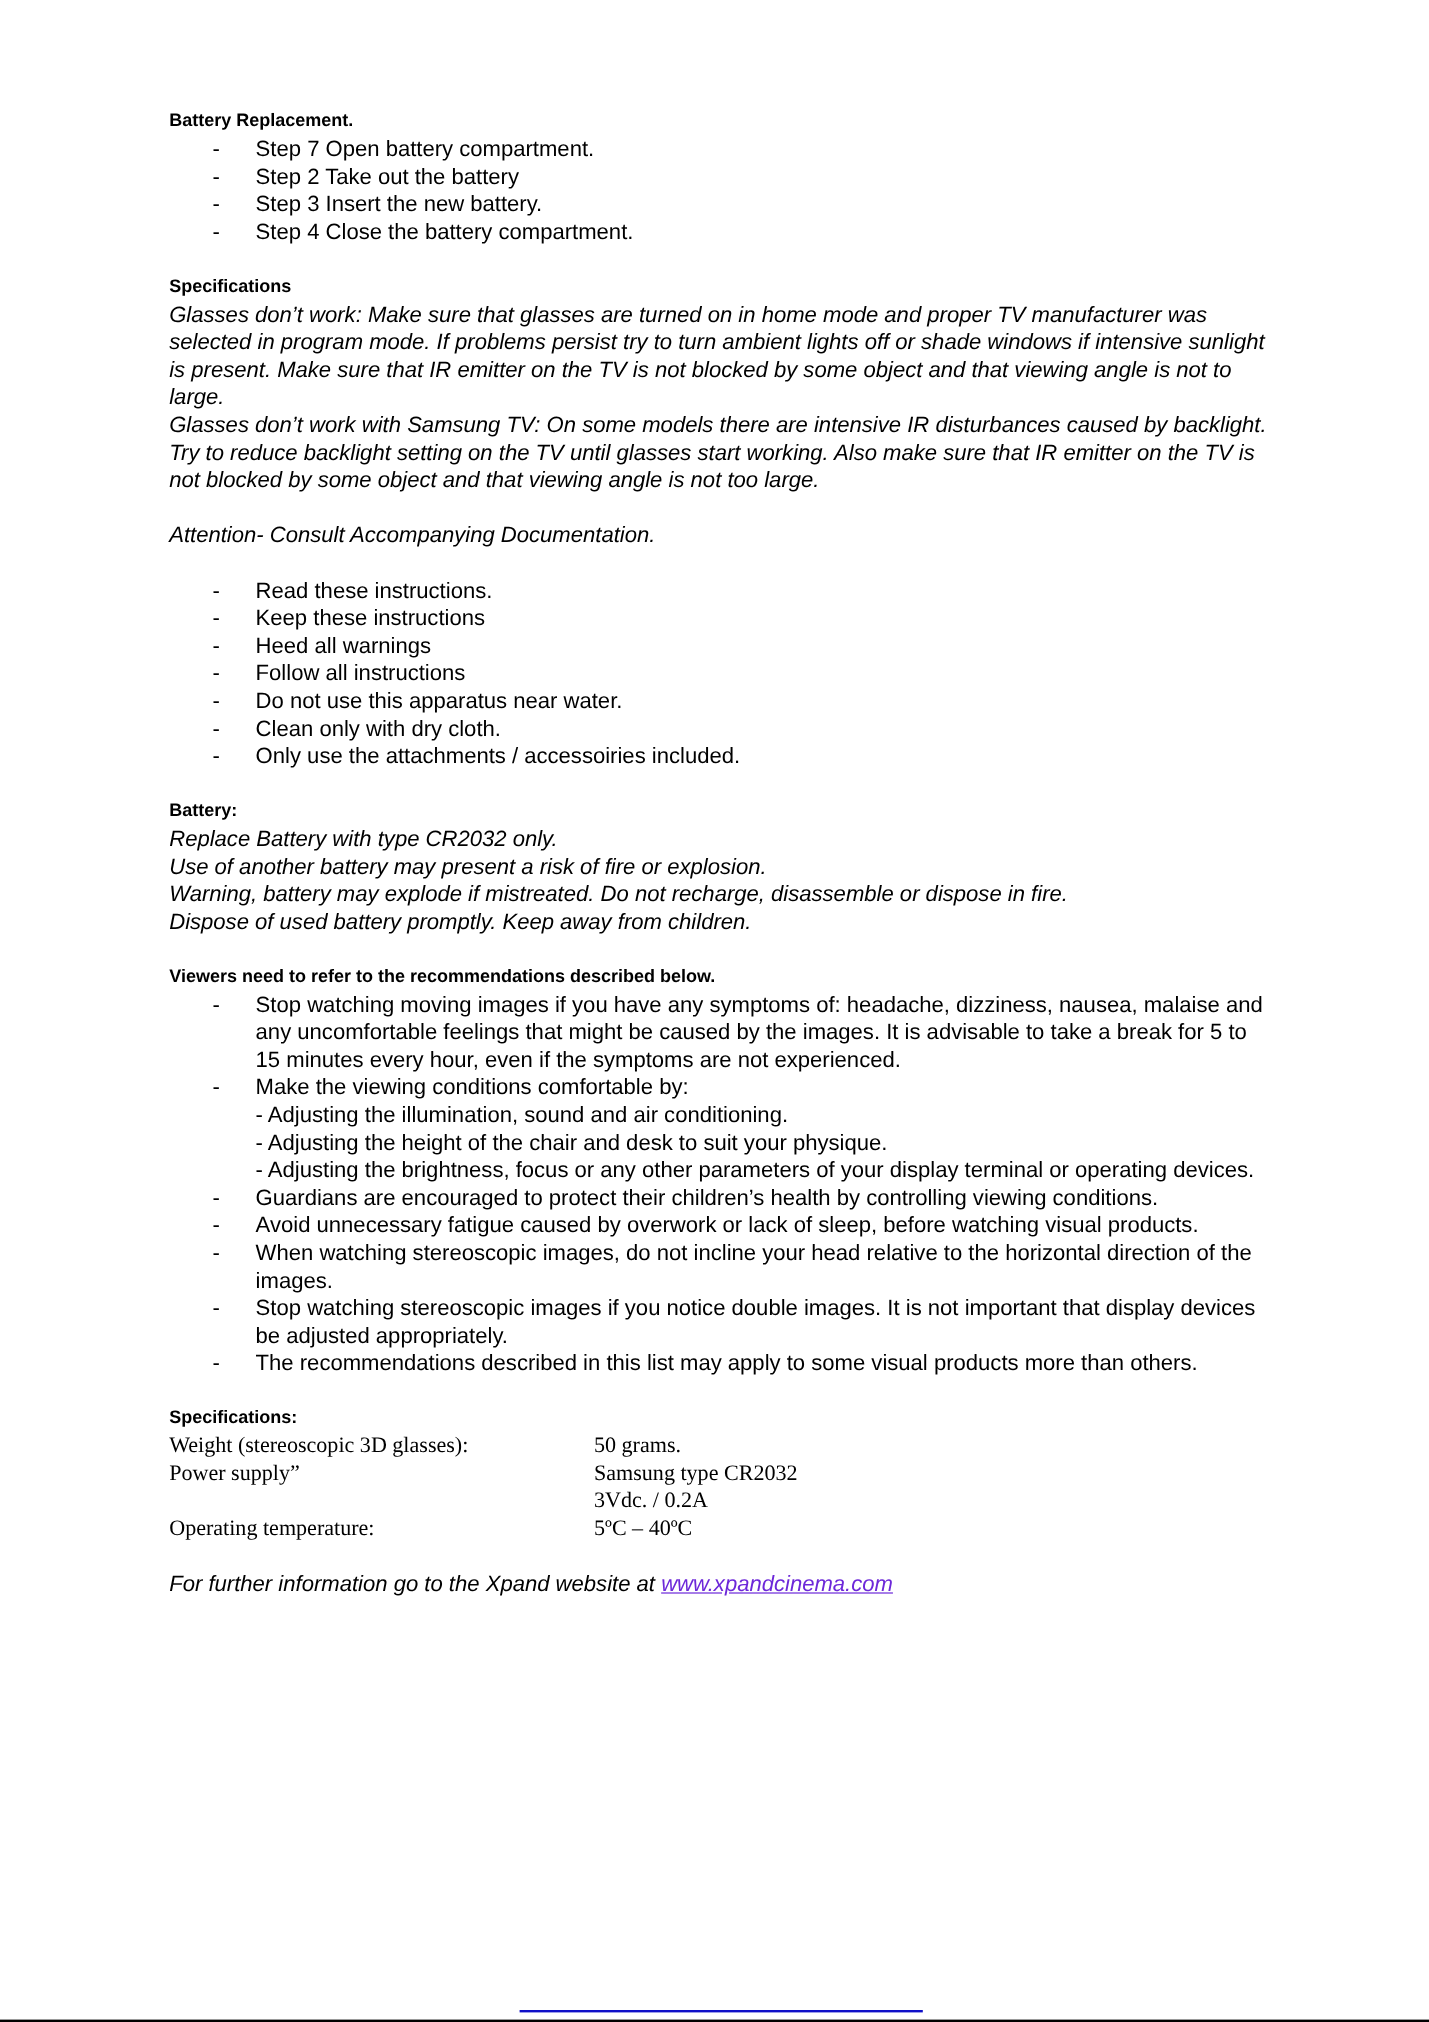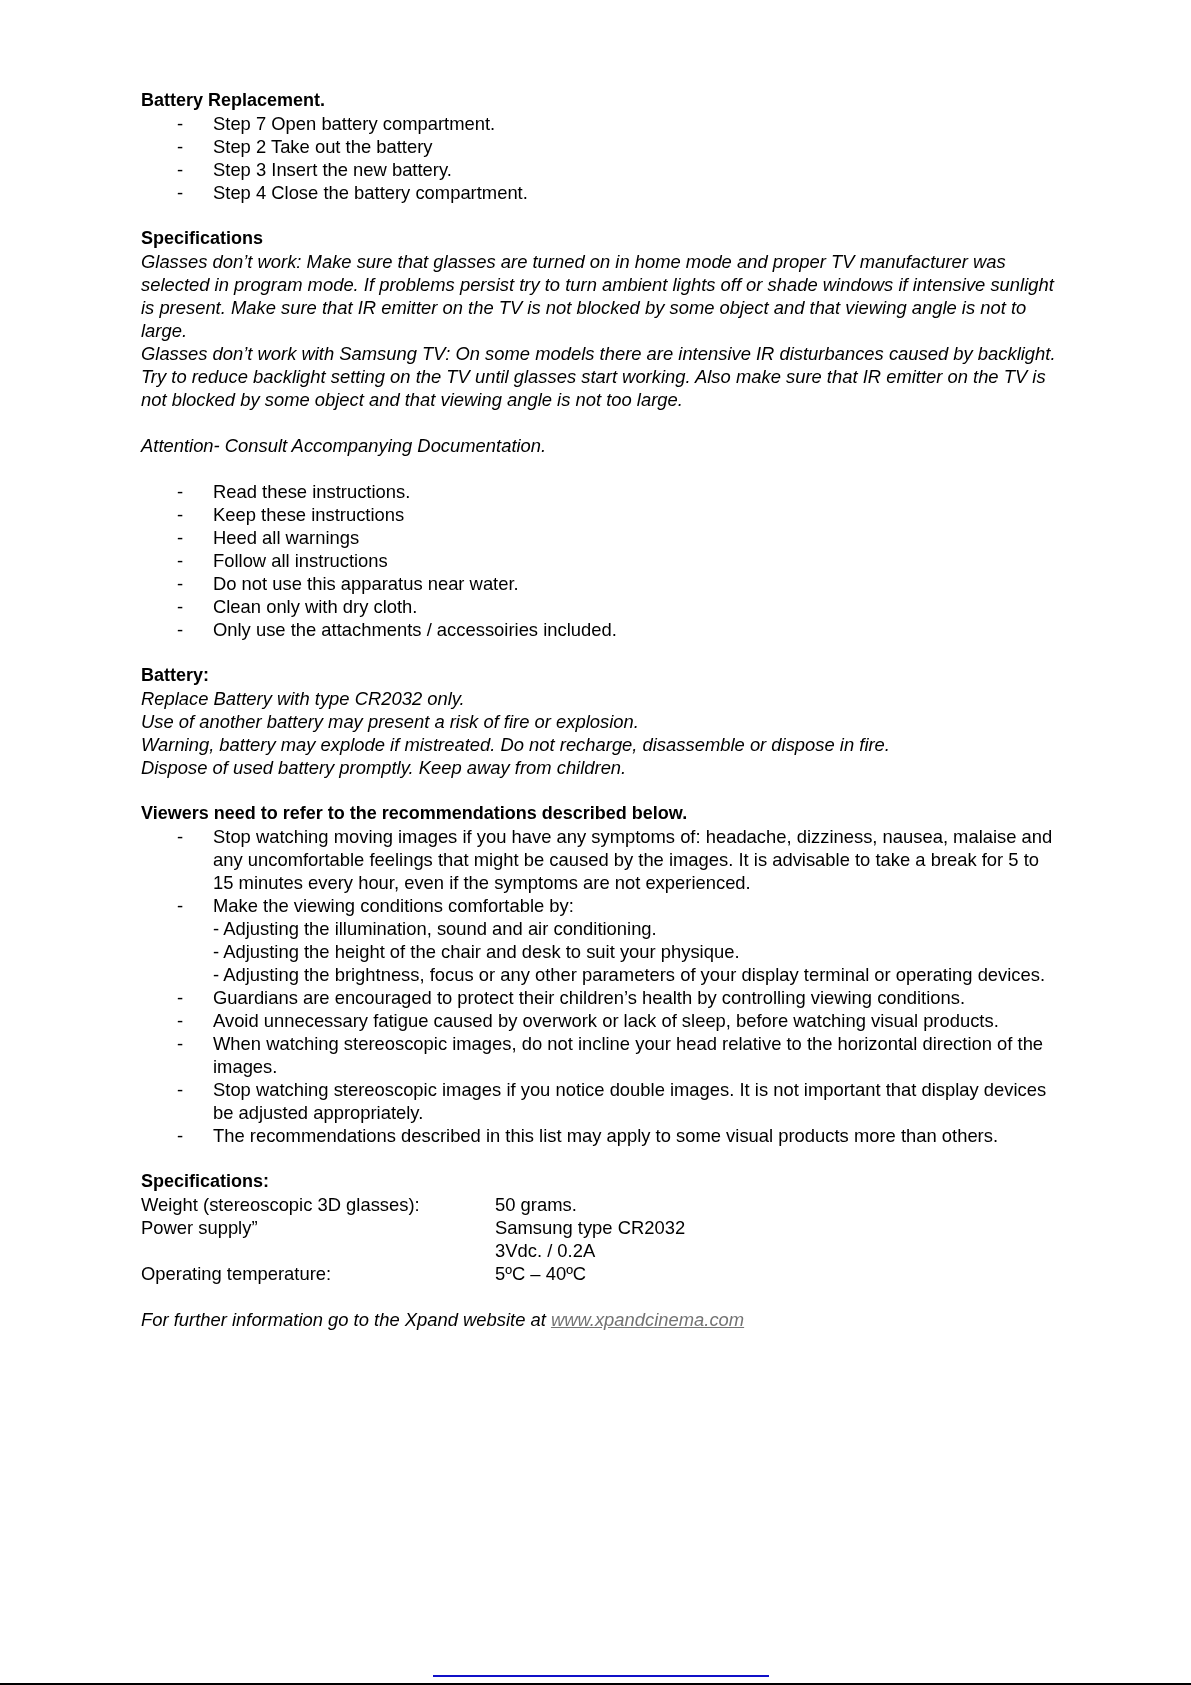--- a/index.html
+++ b/index.html
@@ -2,28 +2,28 @@
 <html><head>
 <meta charset="utf-8">
 <style>
   html, body { margin: 0; padding: 0; background: #ffffff; }
   body {
     width: 1191px; height: 1685px; position: relative; overflow: hidden;
     font-family: "Liberation Sans", sans-serif;
     font-size: 18.4px; color: #000; line-height: 23px;
   }
   .page { position: absolute; left: 141px; top: 89px; width: 920px; }
-  h3 { font-size: 18px; font-weight: bold; margin: 0; line-height: 23px; }
+  h3 { font-size: 15px; font-weight: bold; margin: 0; line-height: 23px; }
   p { margin: 0; font-style: italic; }
   .gap { height: 23px; }
   ul.dash { list-style: none; margin: 0; padding: 0; }
   ul.dash li { position: relative; padding-left: 72px; }
   ul.dash li .dash-mark { position: absolute; left: 36px; top: 0; }
   .sub { display: block; }
-  .spec-row { display: flex; }
+  .spec-row { display: flex; font-family: Liberation Serif, serif; }
   .spec-label { width: 354px; }
   a.link { color: #0000ee; text-decoration: underline; }
   .footer-underline {
     position: absolute; left: 433px; top: 1675px; width: 336px; height: 2px; background: #1010c8;
   }
   .page-bottom-rule {
     position: absolute; left: 0; top: 1683px; width: 1191px; height: 2px; background: #000;
   }
 </style>
 </head>
@@ -106,17 +106,17 @@
       <span class="spec-label"></span>
       <span>3Vdc. / 0.2A</span>
     </div>
     <div class="spec-row">
       <span class="spec-label">Operating temperature:</span>
       <span>5ºC – 40ºC</span>
     </div>
   </section>
   <div class="gap"></div>
 
-  <p><span>For further information go to the Xpand website at </span><a class="link" style="color: #737373; margin-top: 46px;">www.xpandcinema.com</a></p>
+  <p><span>For further information go to the Xpand website at </span><a class="link" style="color: #6d28d9; margin-top: 46px;">www.xpandcinema.com</a></p>
 </div>
 
 <div class="footer-underline"></div>
 <div class="page-bottom-rule"></div>
 
 </body></html>

